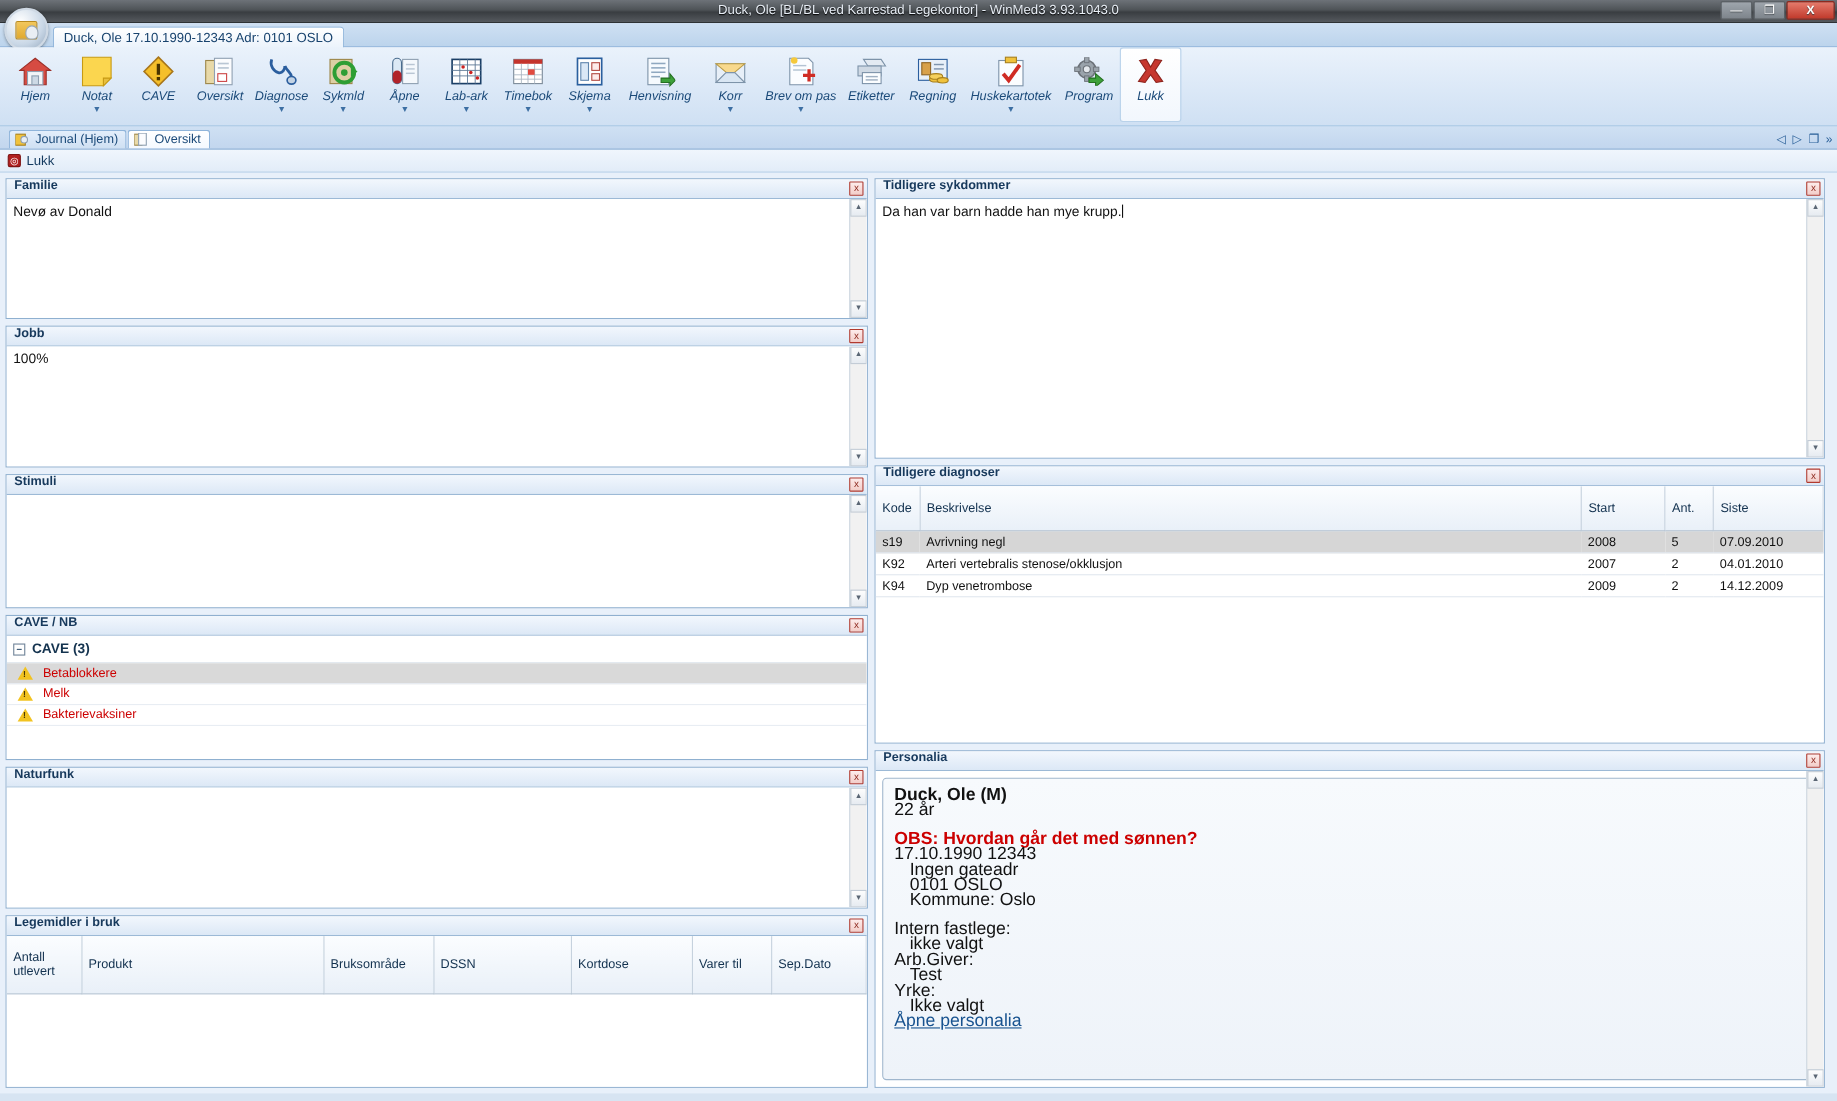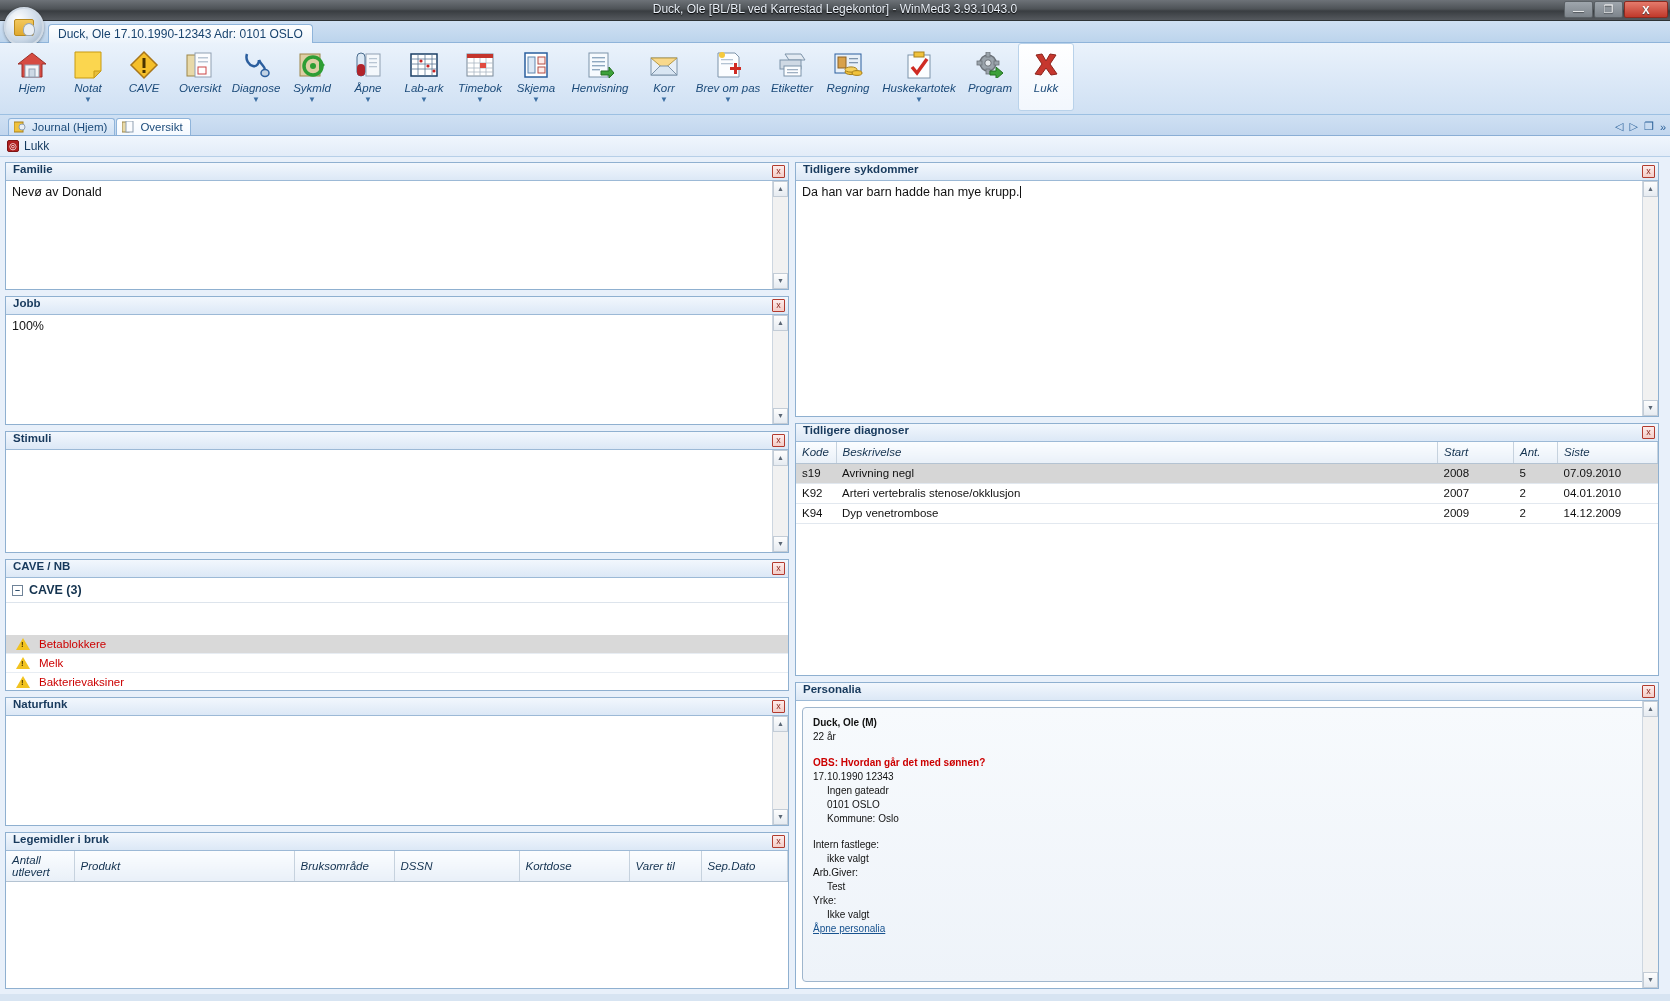--- a/index.html
+++ b/index.html
@@ -222,25 +222,24 @@
 
   
   table.grid { width: 100%; border-collapse: collapse; font-size: 11.5px; }
   table.grid th {
     background: linear-gradient(to bottom, #fbfdff, #e9f0f8);
     border-right: 1px solid #c6d2de;
     border-bottom: 1px solid #b4c3d2;
     font-weight: normal;
     color: #12314f;
     text-align: left;
-    padding: 3px 6px;
+    padding: 14px 6px;
     height: 21px;
     white-space: pre-line;
     vertical-align: middle;
-    font-style: italic;
   }
   table.grid td {
     border-bottom: 1px solid #e2e8ef;
     padding: 3px 6px;
     color: #111;
     height: 20px;
   }
   table.grid tr.sel td { background: #d6d6d6; }
 
   
@@ -254,21 +253,21 @@
     width: 11px; height: 11px;
     border: 1px solid #6f8398; background: #fff;
     color: #1c3e5e; font-size: 9px; line-height: 9px; text-align: center;
   }
   .cave-row {
     display: flex; align-items: center; gap: 9px;
     padding: 3px 6px 3px 10px;
     border-bottom: 1px solid #e8edf3;
     color: #cc0000; font-size: 11.5px;
   }
-  .cave-row.sel { background: #d9d9d9; margin-top: 32px; }
+  .cave-row.sel { background: #d9d9d9; }
   .warn-ico {
     width: 0; height: 0;
     border-left: 7px solid transparent;
     border-right: 7px solid transparent;
     border-bottom: 12px solid #f2c320;
     position: relative;
   }
   .warn-ico:after {
     content: "!";
     position: absolute; left: -2px; top: 2px;
@@ -277,21 +276,21 @@
 
   
   .persona-box {
     margin: 6px;
     border: 1px solid #9fb6cd;
     border-radius: 4px;
     background: linear-gradient(to bottom, #f7fafd, #eef3f9);
     padding: 8px 10px;
     height: calc(100% - 12px);
     overflow: hidden;
-    font-size: 10px;
+    font-size: 16px;
     color: #111;
     line-height: 14px;
   }
   .persona-box .nm { font-weight: bold; }
   .persona-box .obs { color: #cc0000; font-weight: bold; margin-top: 12px; }
   .persona-box .indent { padding-left: 14px; }
   .persona-box .lnk { color: #17528f; text-decoration: underline; }
   .gap { height: 12px; }
 
   .textarea-line { font-size: 12.5px; color: #111; }

